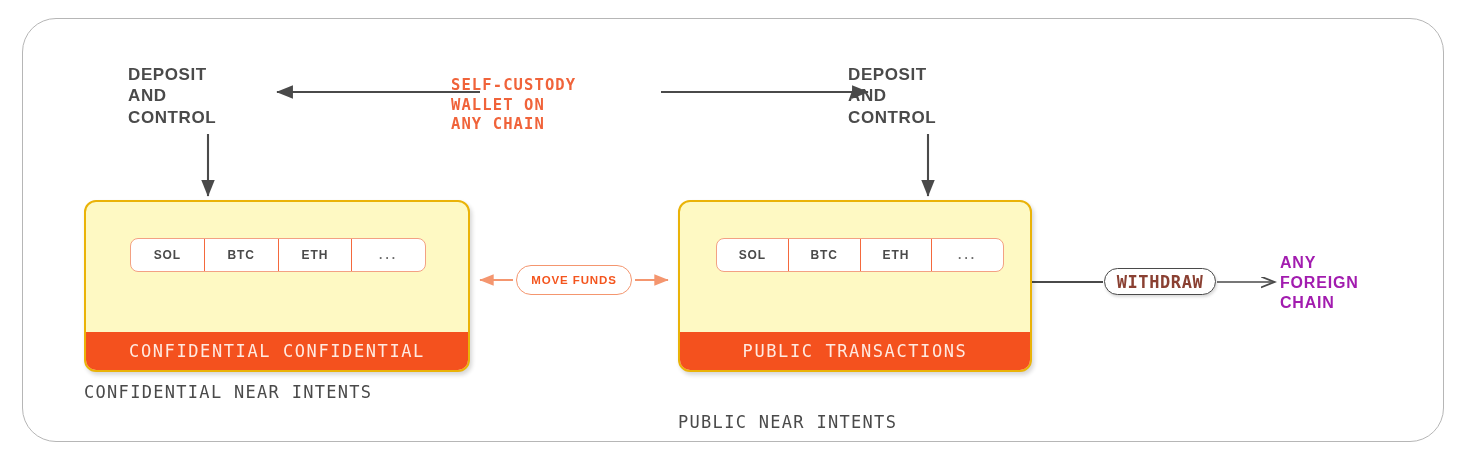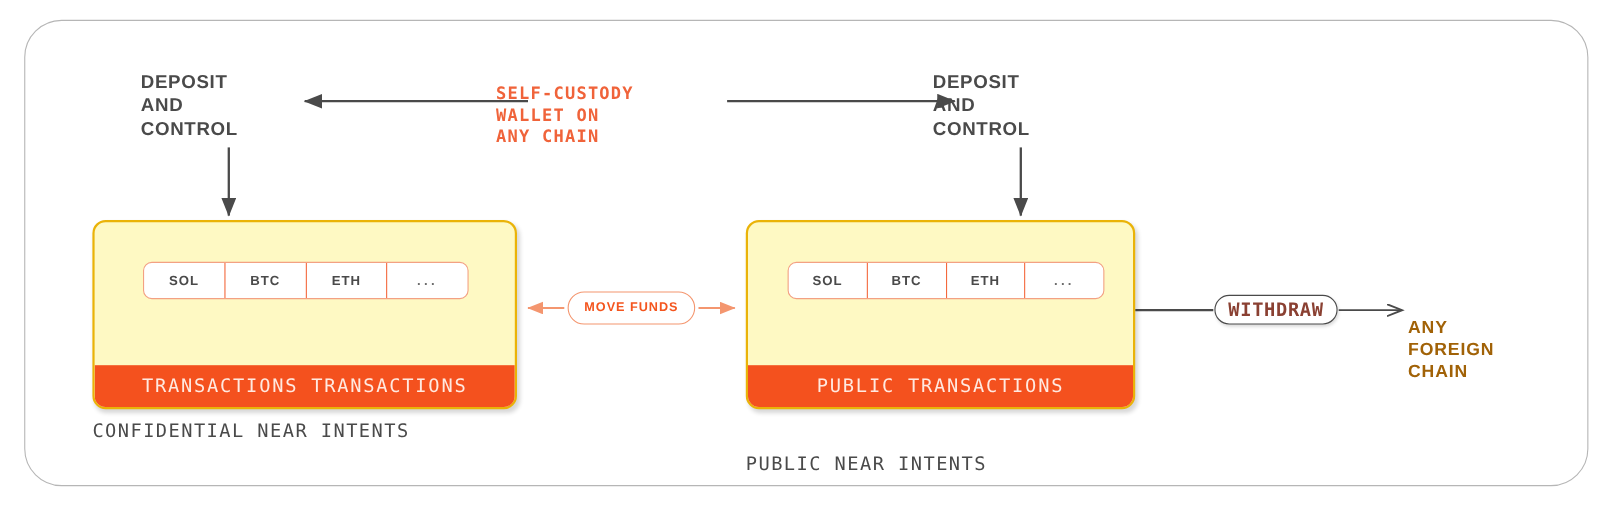--- a/index.html
+++ b/index.html
@@ -24,21 +24,21 @@
   .deposit-label{
     font-family:"Liberation Sans", sans-serif;
     font-size:17px;font-weight:700;color:#4a4a4a;letter-spacing:0.6px;
   }
   .selfcustody-label{
     font-family:"DejaVu Sans Mono","Liberation Mono",monospace;
     font-size:15.5px;font-weight:700;color:#f0633a;letter-spacing:1.1px;
   }
   .anyforeign-label{
     font-family:"Liberation Sans", sans-serif;
-    font-size:16px;font-weight:700;color:#a16207;letter-spacing:0.8px;margin-top:36px;
+    font-size:16px;font-weight:700;color:#a21caf;letter-spacing:0.8px;
   }
 
   
   .intent-box{
     position:absolute;top:200px;height:172px;
     border:2px solid #eab308;border-radius:12px;background:#fef9c3;
     box-sizing:border-box;overflow:hidden;
     box-shadow:2px 3px 4px rgba(0,0,0,0.16);
   }
   .box-left{left:84px;width:386px;}
@@ -172,21 +172,21 @@
 CONTROL</div>
 
   <div class="intent-box box-left">
     <div class="chips chips-left">
       <div class="chip">SOL</div>
       <div class="chip">BTC</div>
       <div class="chip">ETH</div>
       <div class="chip dots">...</div>
     </div>
     <div class="banner">
-      <span>TRANSACTIONS TRANSACTIONS</span>
+      <span>CONFIDENTIAL CONFIDENTIAL</span>
     </div>
   </div>
 
   <div class="abs ctext box-caption" style="left:84px;top:382px;width:386px;">CONFIDENTIAL NEAR INTENTS</div>
 
   <div class="intent-box box-right">
     <div class="chips chips-right">
       <div class="chip">SOL</div>
       <div class="chip">BTC</div>
       <div class="chip">ETH</div>

